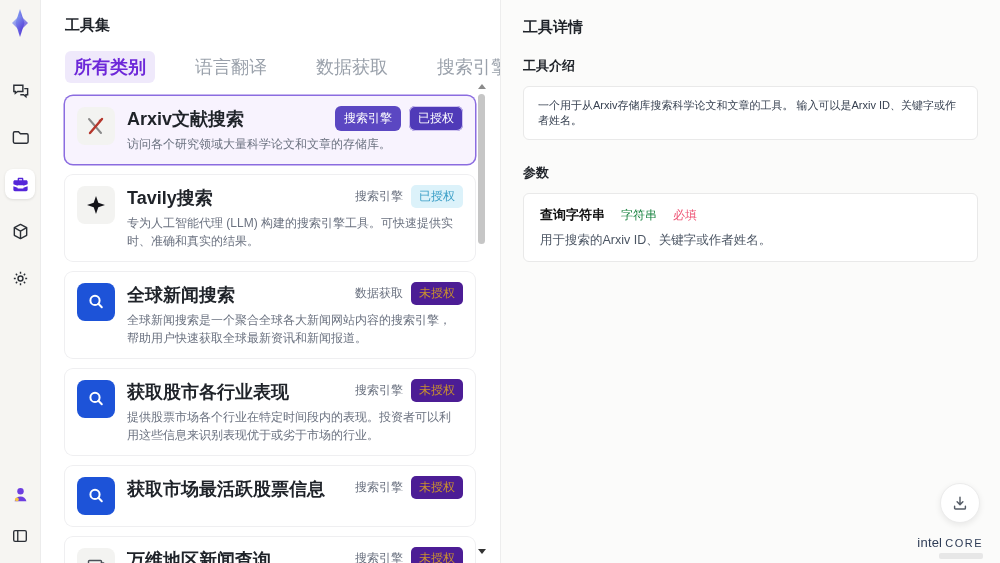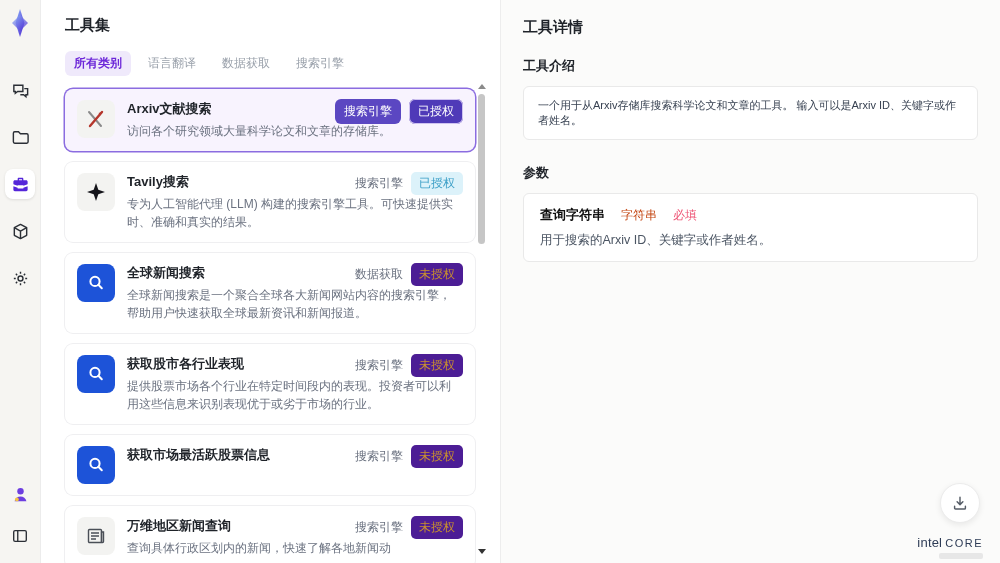--- a/index.html
+++ b/index.html
@@ -11,32 +11,32 @@
   .rail { position:absolute; left:0; top:0; width:41px; height:100%; background:#f6f5f2; border-right:1px solid #ececec; display:flex; flex-direction:column; align-items:center; }
   .rail .logo { margin-top:9px; width:26px; height:28px; }
   .rail .nav { margin-top:38px; display:flex; flex-direction:column; align-items:center; gap:17px; }
   .rail-btn { width:30px; height:30px; display:flex; align-items:center; justify-content:center; border-radius:8px; color:#2b2f36; cursor:pointer; }
   .rail-btn.active { background:#fff; box-shadow:0 1px 3px rgba(0,0,0,.10); color:#5526d9; }
   .rail .bottom { margin-top:auto; display:flex; flex-direction:column; align-items:center; gap:12px; margin-bottom:12px; }
 
   
   .main { position:absolute; left:41px; top:0; width:459px; height:100%; padding:16px 24px 0 24px; }
   .page-title { font-size:15px; font-weight:bold; margin-bottom:16px; }
-  .tabs { display:flex; align-items:center; gap:8px; margin-bottom:13px; font-size:12px; color:#9aa1ab; }
+  .tabs { display:flex; align-items:center; gap:31px; margin-bottom:13px; font-size:18px; color:#9aa1ab; }
   .tab { cursor:pointer; padding:4px 9px; border-radius:6px; white-space:nowrap; }
   .tab.active { background:#efe9fb; color:#6d28d9; font-weight:bold; }
 
   .tool-list { width:410px; }
   .card { position:relative; display:flex; gap:12px; padding:11px 12px; border-radius:8px; background:#fff; box-shadow:0 0 0 1px #efeff1; margin-bottom:11px; cursor:pointer; }
   .card.selected { background:#f8f3fe; box-shadow:0 0 0 1.5px #8b6ce0; }
   .tool-icon { flex:0 0 38px; width:38px; height:38px; border-radius:8px; display:flex; align-items:center; justify-content:center; }
   .tool-icon.light { background:#f3f3f1; }
   .tool-icon.blue { background:#1d53d8; }
   .tool-body { flex:1; min-width:0; padding-right:2px; }
-  .tool-name { font-size:13px; font-weight:bold; color:#1f2329; margin-bottom:4px; padding-right:128px; white-space:nowrap; }
+  .tool-name { font-size:18px; font-weight:bold; color:#1f2329; margin-bottom:4px; padding-right:128px; white-space:nowrap; }
   .tool-desc { font-size:12px; color:#6b7280; line-height:1.5; }
   .card-badges { position:absolute; top:10px; right:12px; display:flex; gap:8px; align-items:center; }
   .btn-badge { font-size:12px; padding:4px 9px; border-radius:6px; color:#fff; white-space:nowrap; }
   .btn-badge.purple { background:#5b47c2; }
   .btn-badge.purple-dark { background:#4f3ab8; box-shadow:0 0 0 1px #cfc3f0 inset; }
   .cat-text { font-size:12px; color:#6b7280; white-space:nowrap; }
   .pill { font-size:12px; padding:3px 8px; border-radius:5px; white-space:nowrap; }
   .pill.blue { background:#dcf2fa; color:#3b9fc7; }
   .pill.yellow { background:#4c1d95; color:#c9912e; }
 
@@ -48,21 +48,21 @@
   .sb-thumb { position:absolute; left:1px; top:10px; width:7px; height:150px; background:#c6c6c6; border-radius:4px; }
 
   
   .details { position:absolute; left:500px; top:0; width:500px; height:100%; background:#fbfbfa; border-left:1px solid #ededed; padding:18px 22px 0 22px; }
   .details-title { font-size:15px; font-weight:bold; margin-bottom:20px; }
   .section-title { font-size:13px; font-weight:bold; margin-bottom:11px; }
   .intro-box { background:#fff; border:1px solid #e9e9e9; border-radius:6px; padding:11px 14px; font-size:11px; color:#374151; margin-bottom:24px; }
   .param-box { background:#fff; border:1px solid #e9e9e9; border-radius:6px; padding:12px 16px; }
   .param-head { display:flex; align-items:baseline; gap:16px; margin-bottom:8px; }
   .param-name { font-size:13px; font-weight:bold; color:#111; }
-  .param-type { font-size:12px; color:#c2410c; }
+  .param-type { font-size:12px; color:#15803d; }
   .param-required { font-size:12px; color:#ee5576; }
   .param-desc { font-size:12.5px; color:#4b5563; }
 
   
   .fab { position:absolute; right:20px; bottom:40px; width:40px; height:40px; border-radius:50%; background:#fff; border:1px solid #ececec; box-shadow:0 2px 6px rgba(0,0,0,.08); display:flex; align-items:center; justify-content:center; cursor:pointer; }
   .brand { position:absolute; right:17px; bottom:13px; display:flex; align-items:baseline; gap:3px; color:#2d3b55; }
   .brand .intel { font-size:13px; font-weight:normal; letter-spacing:.2px; }
   .brand .core { font-size:11px; letter-spacing:1.5px; }
   .brand-sub { position:absolute; right:17px; bottom:4px; width:44px; height:6px; background:#e7e7e7; border-radius:2px; }
 </style>

